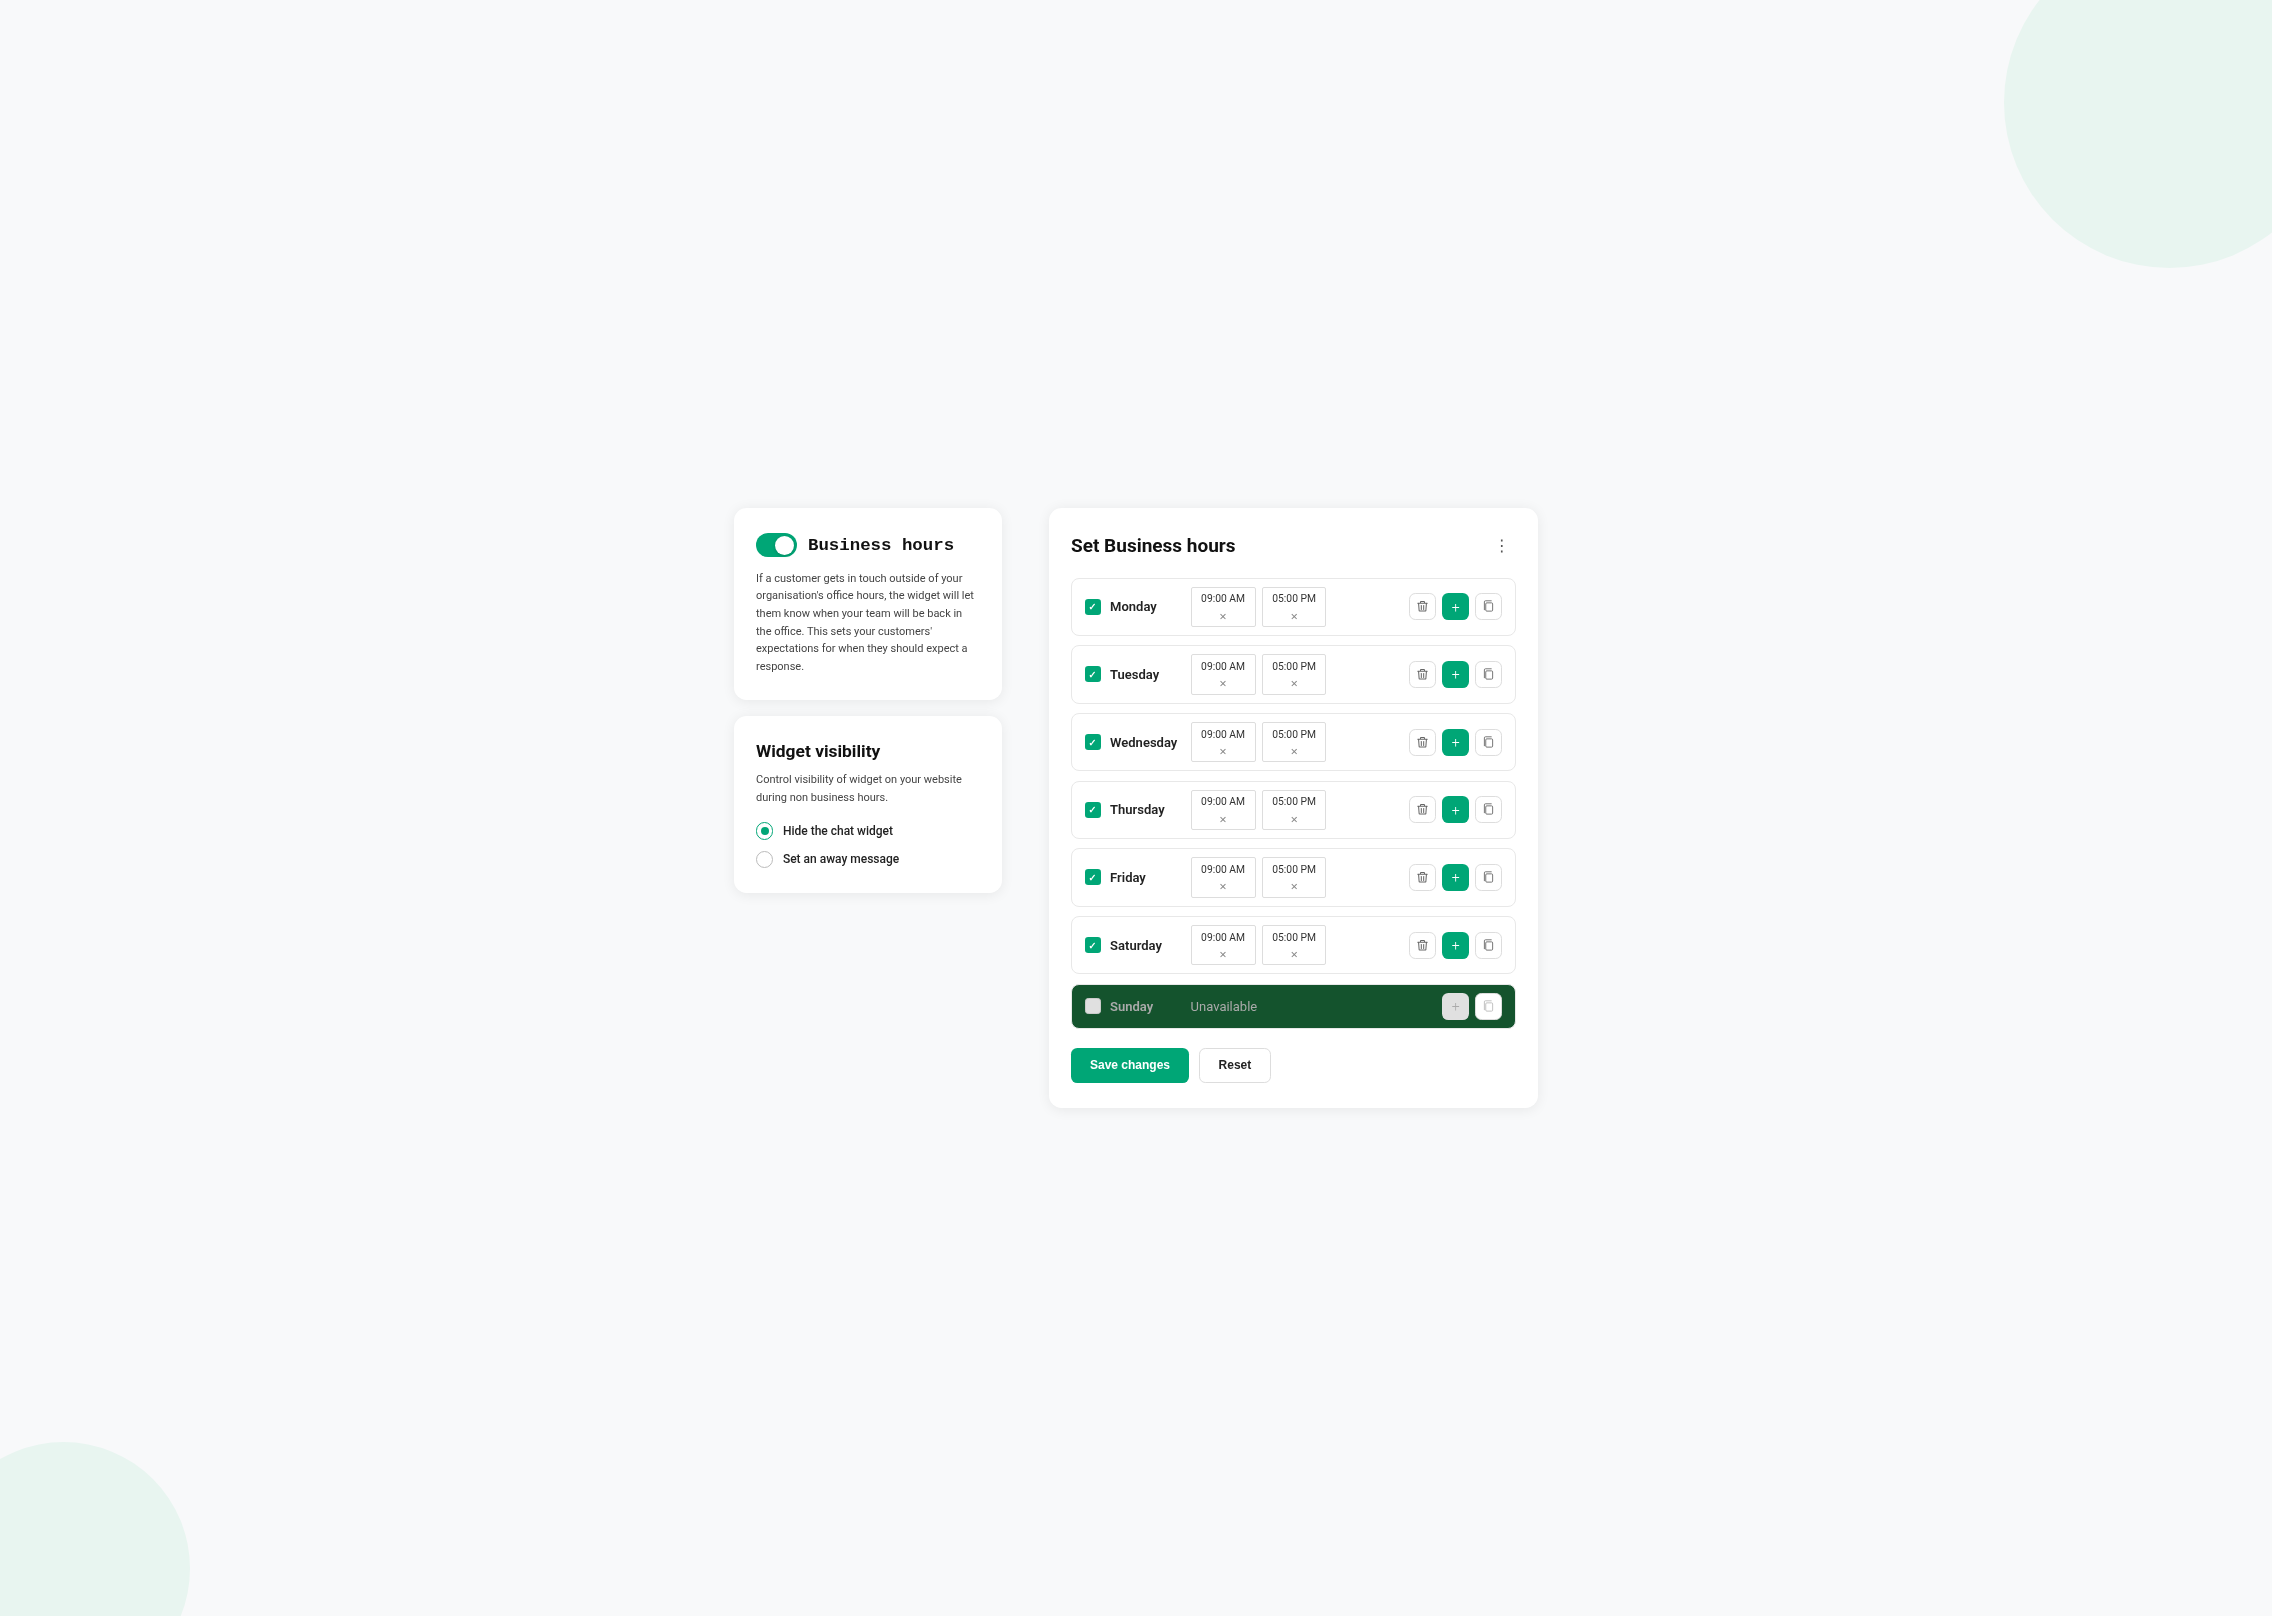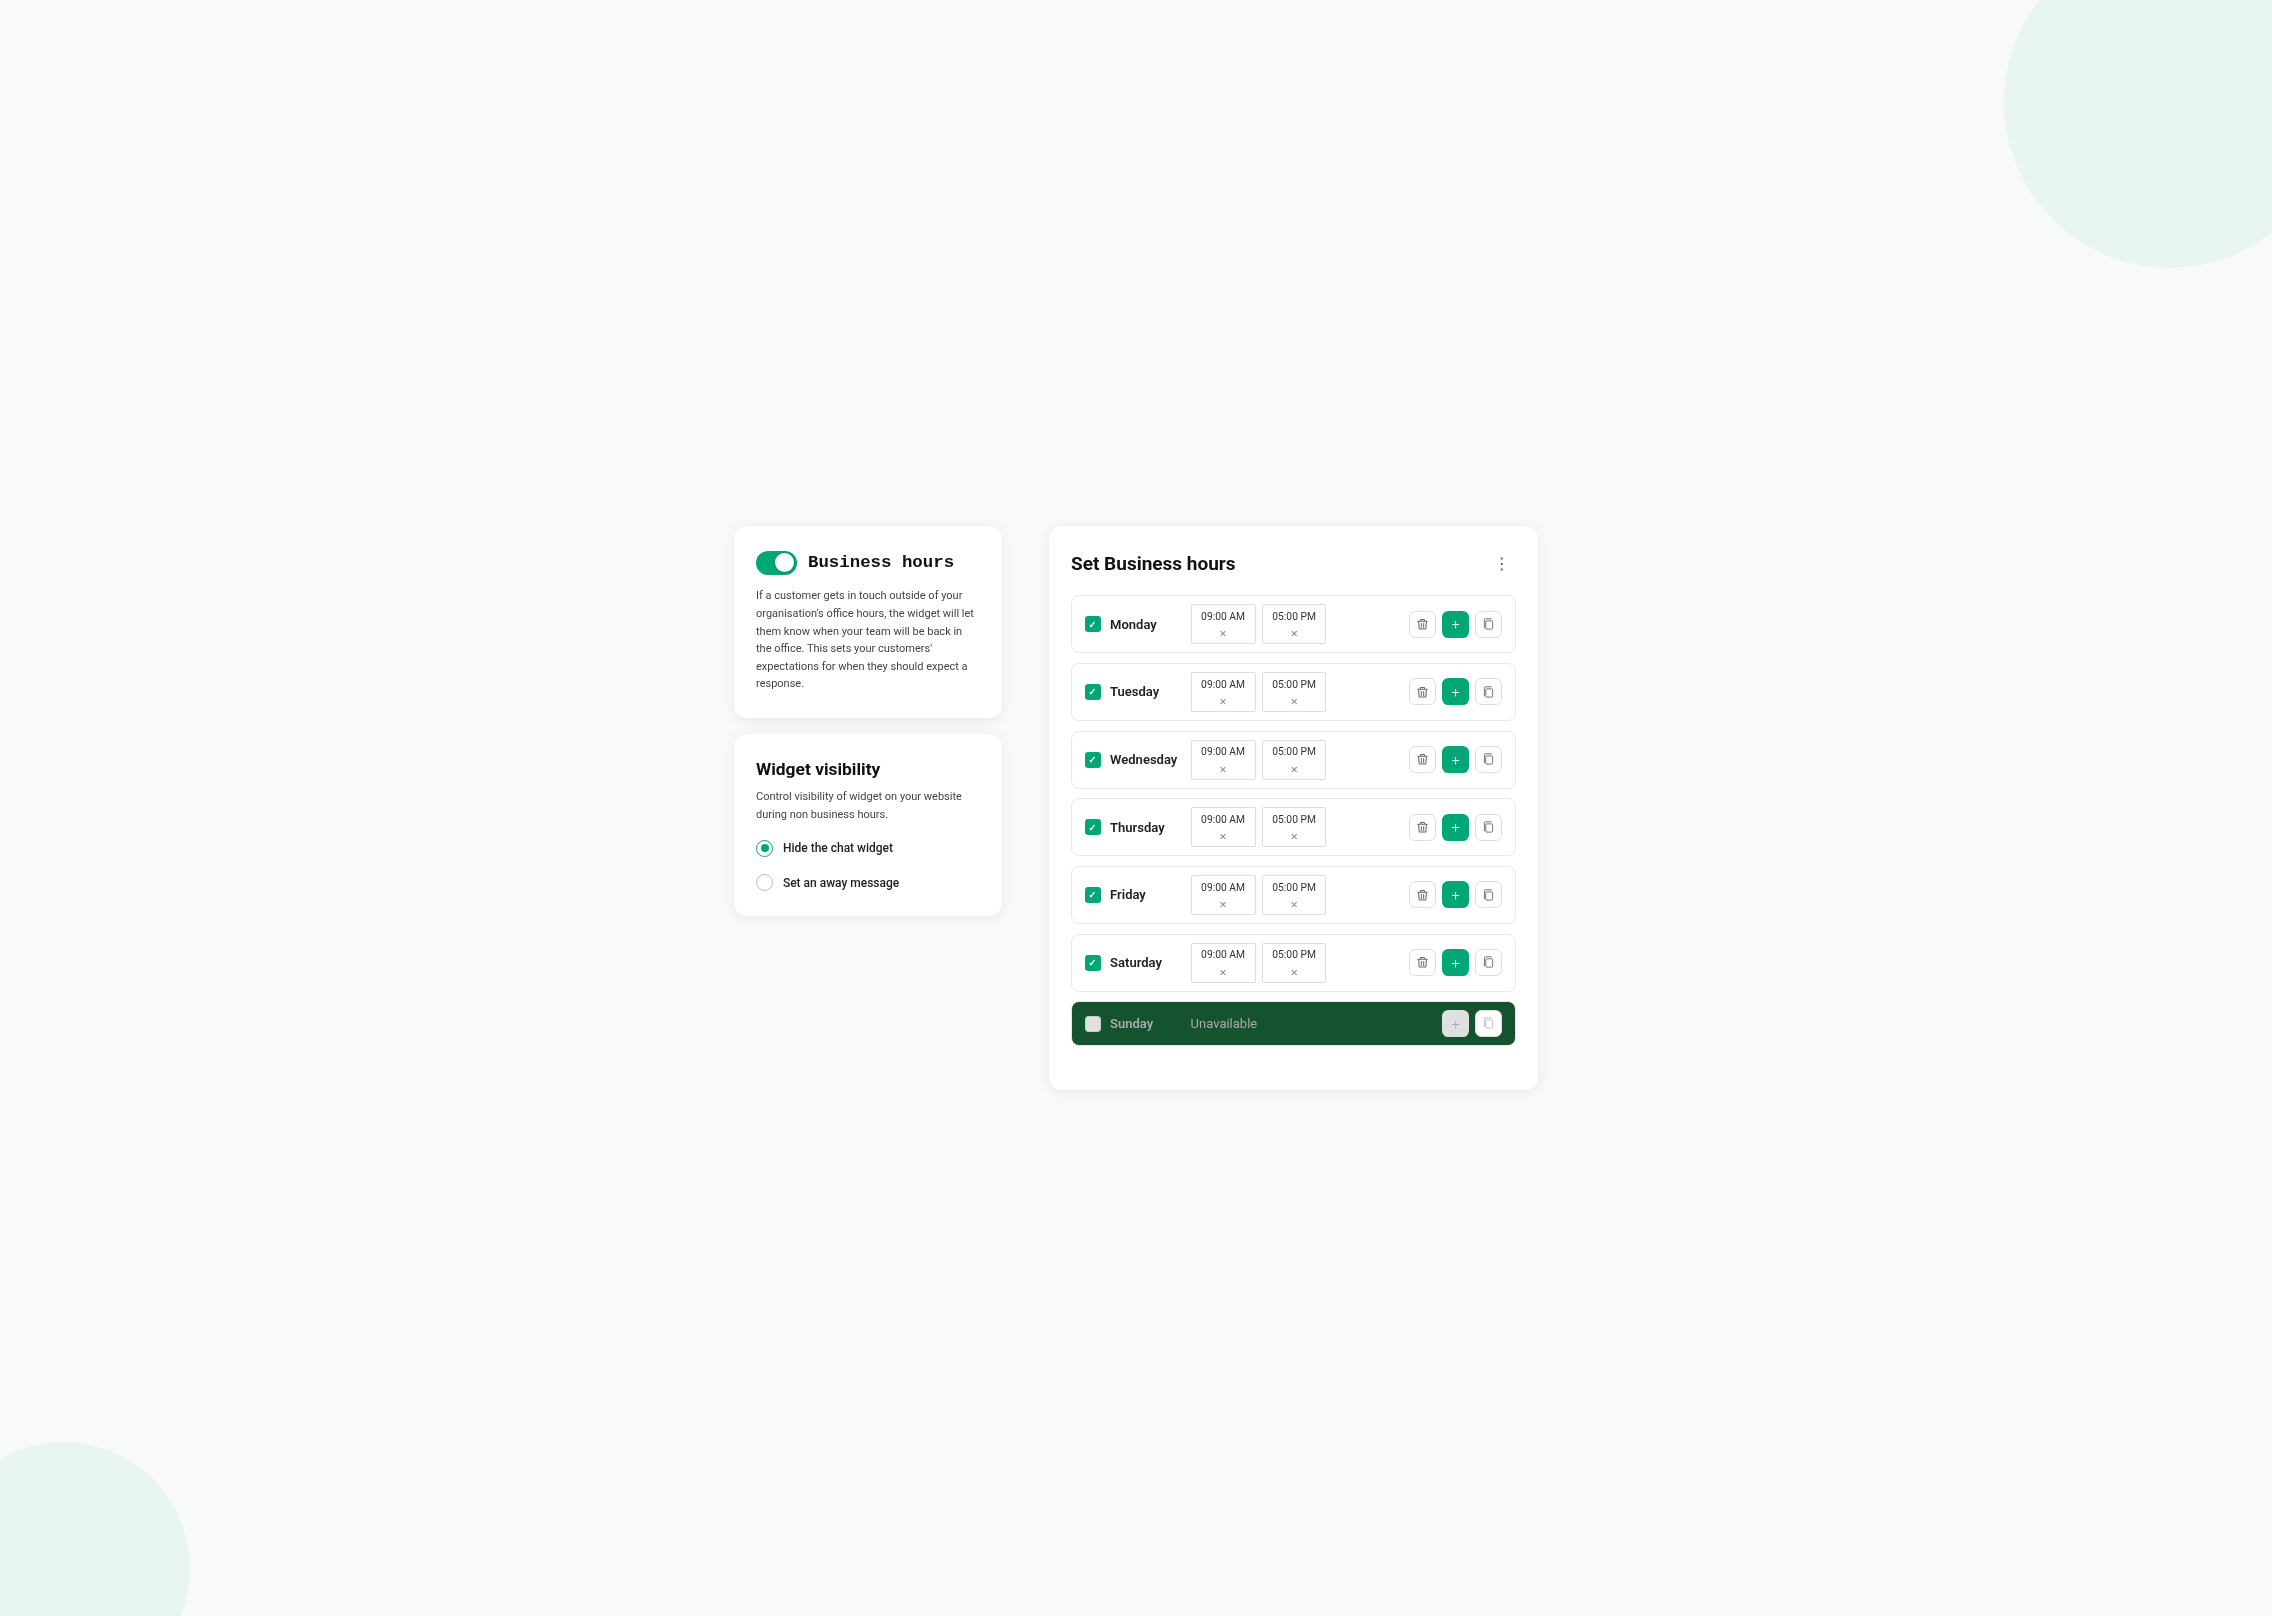--- a/index.html
+++ b/index.html
@@ -114,21 +114,21 @@
       font-size: 17.4px;
       font-weight: 700;
       color: #111;
       margin-bottom: 9.5px;
     }
 
     .radio-group {
       margin-top: 16px;
       display: flex;
       flex-direction: column;
-      gap: 17px;
+      gap: 11px;
     }
 
     .radio-item {
       display: flex;
       align-items: center;
       gap: 9.5px;
       cursor: pointer;
     }
 
     .radio-outer {
@@ -615,17 +615,21 @@
             <svg width="11" height="12.6" viewBox="0 0 16 18" fill="none">
               <rect x="4" y="4" width="10" height="12" rx="1.5" stroke="#bbb" stroke-width="1.3"></rect>
               <path d="M2 14V2.5A1.5 1.5 0 0 1 3.5 1H12" stroke="#bbb" stroke-width="1.3" stroke-linecap="round"></path>
             </svg>
           </div>
         </div>
       </div>
 
     </div>
 
+    <div class="bottom-actions">
+      <button class="btn-save">Save changes</button>
+      <button class="btn-reset">Reset</button>
+    </div>
 
   </div>
 
 </div>
 
 
 </body></html>

